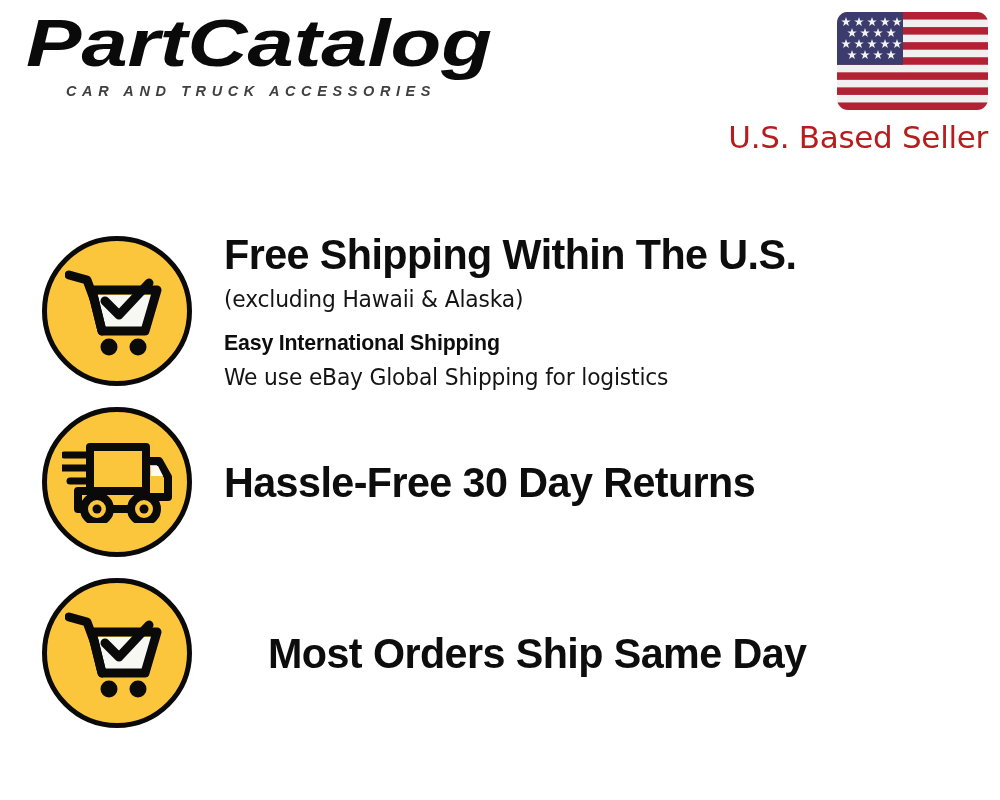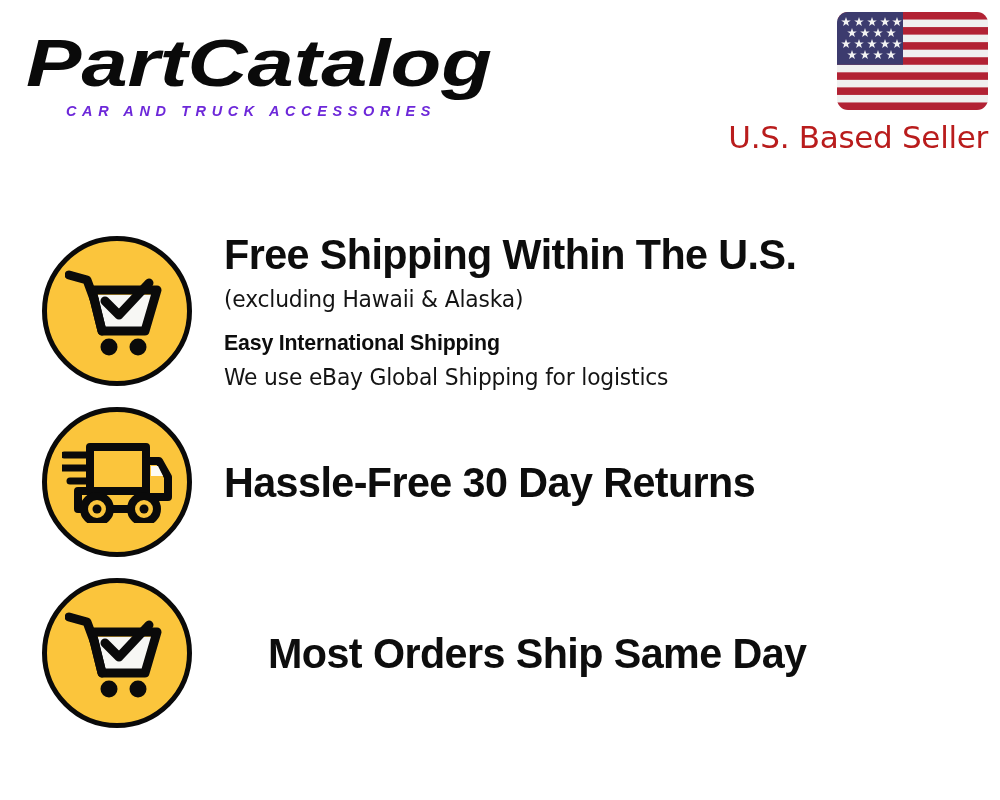--- a/index.html
+++ b/index.html
@@ -27,38 +27,38 @@
     top: 0;
     left: 0;
     width: 1000px;
     height: 185px;
   }
 
   
   .logo {
     position: absolute;
     left: 24px;
-    top: 30px;
+    top: 10px;
     width: 470px;
   }
   .logo-wordmark {
     display: block;
     width: 470px;
     height: 70px;
   }
   .logo-tagline {
     position: absolute;
     left: 42px;
     top: 72px;
     font-family: "Liberation Sans", "DejaVu Sans", sans-serif;
     font-weight: 700;
     font-style: italic;
     font-size: 14.5px;
     letter-spacing: 5.6px;
-    color: #6d28d9;
+    color: #404040;
     white-space: nowrap;
     transform: scaleY(1.05);
     transform-origin: left top;
   }
 
   
   .flag-wrap {
     position: absolute;
     left: 837px;
     top: 12px;

